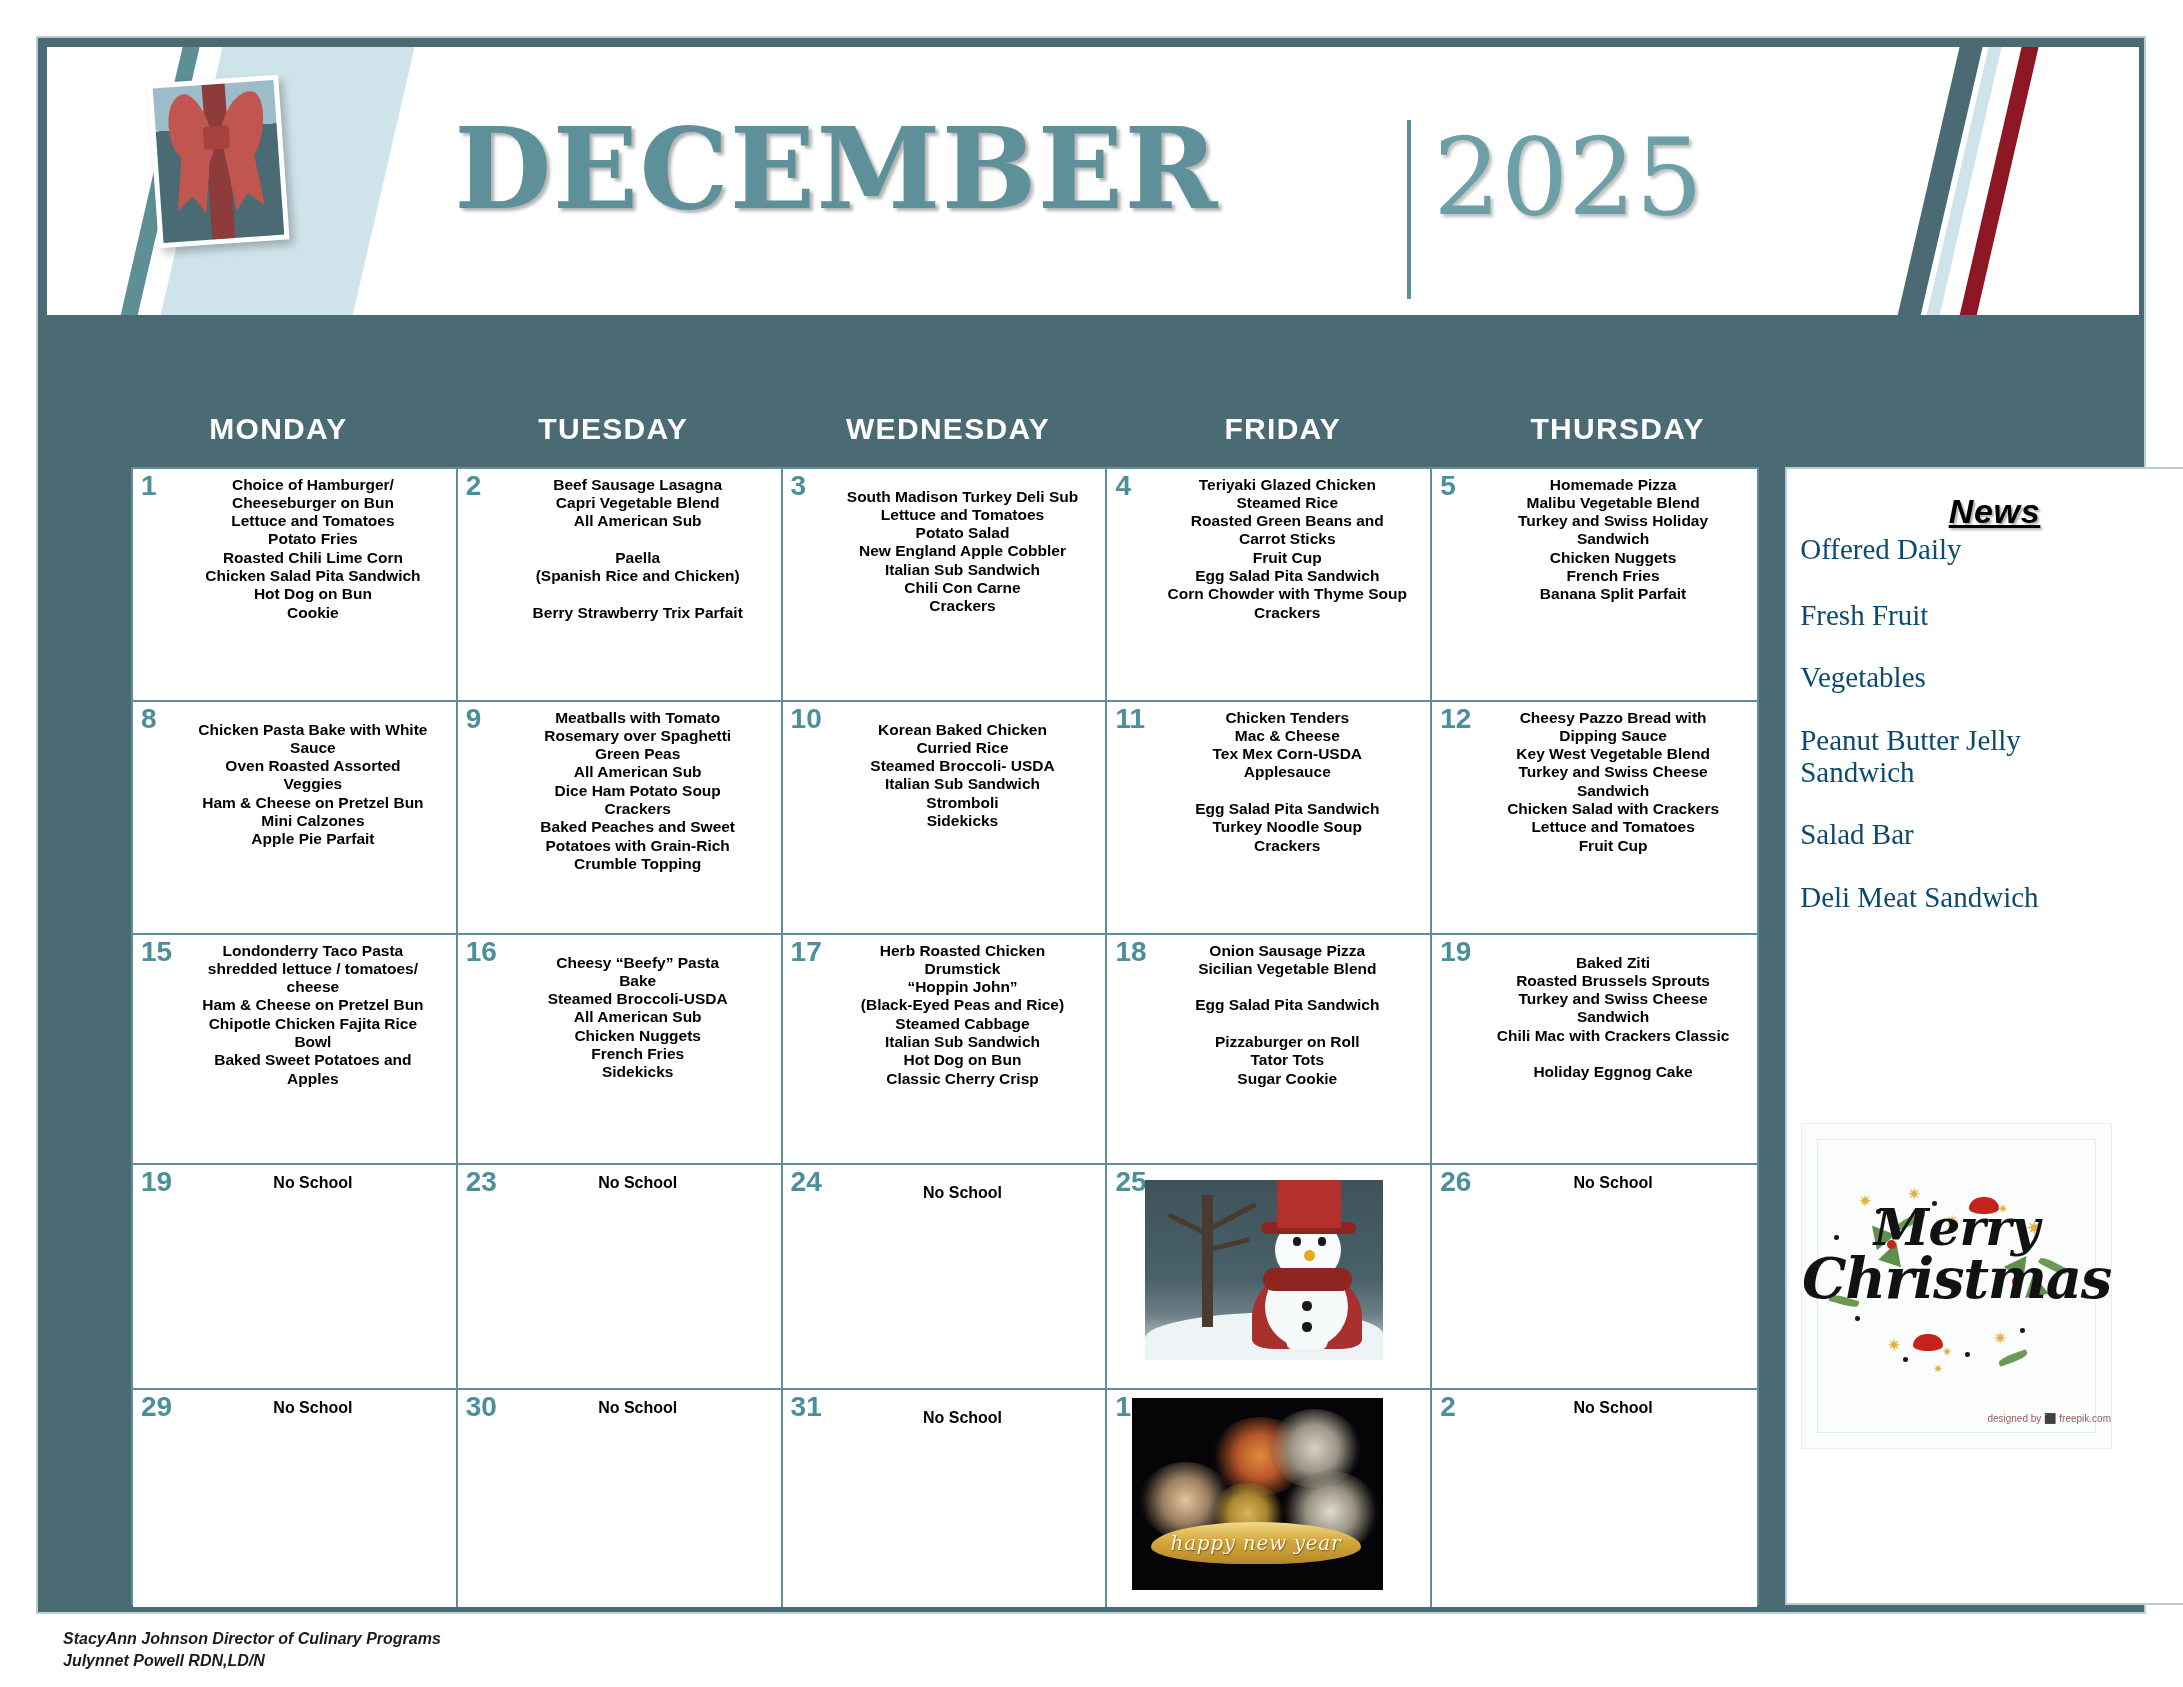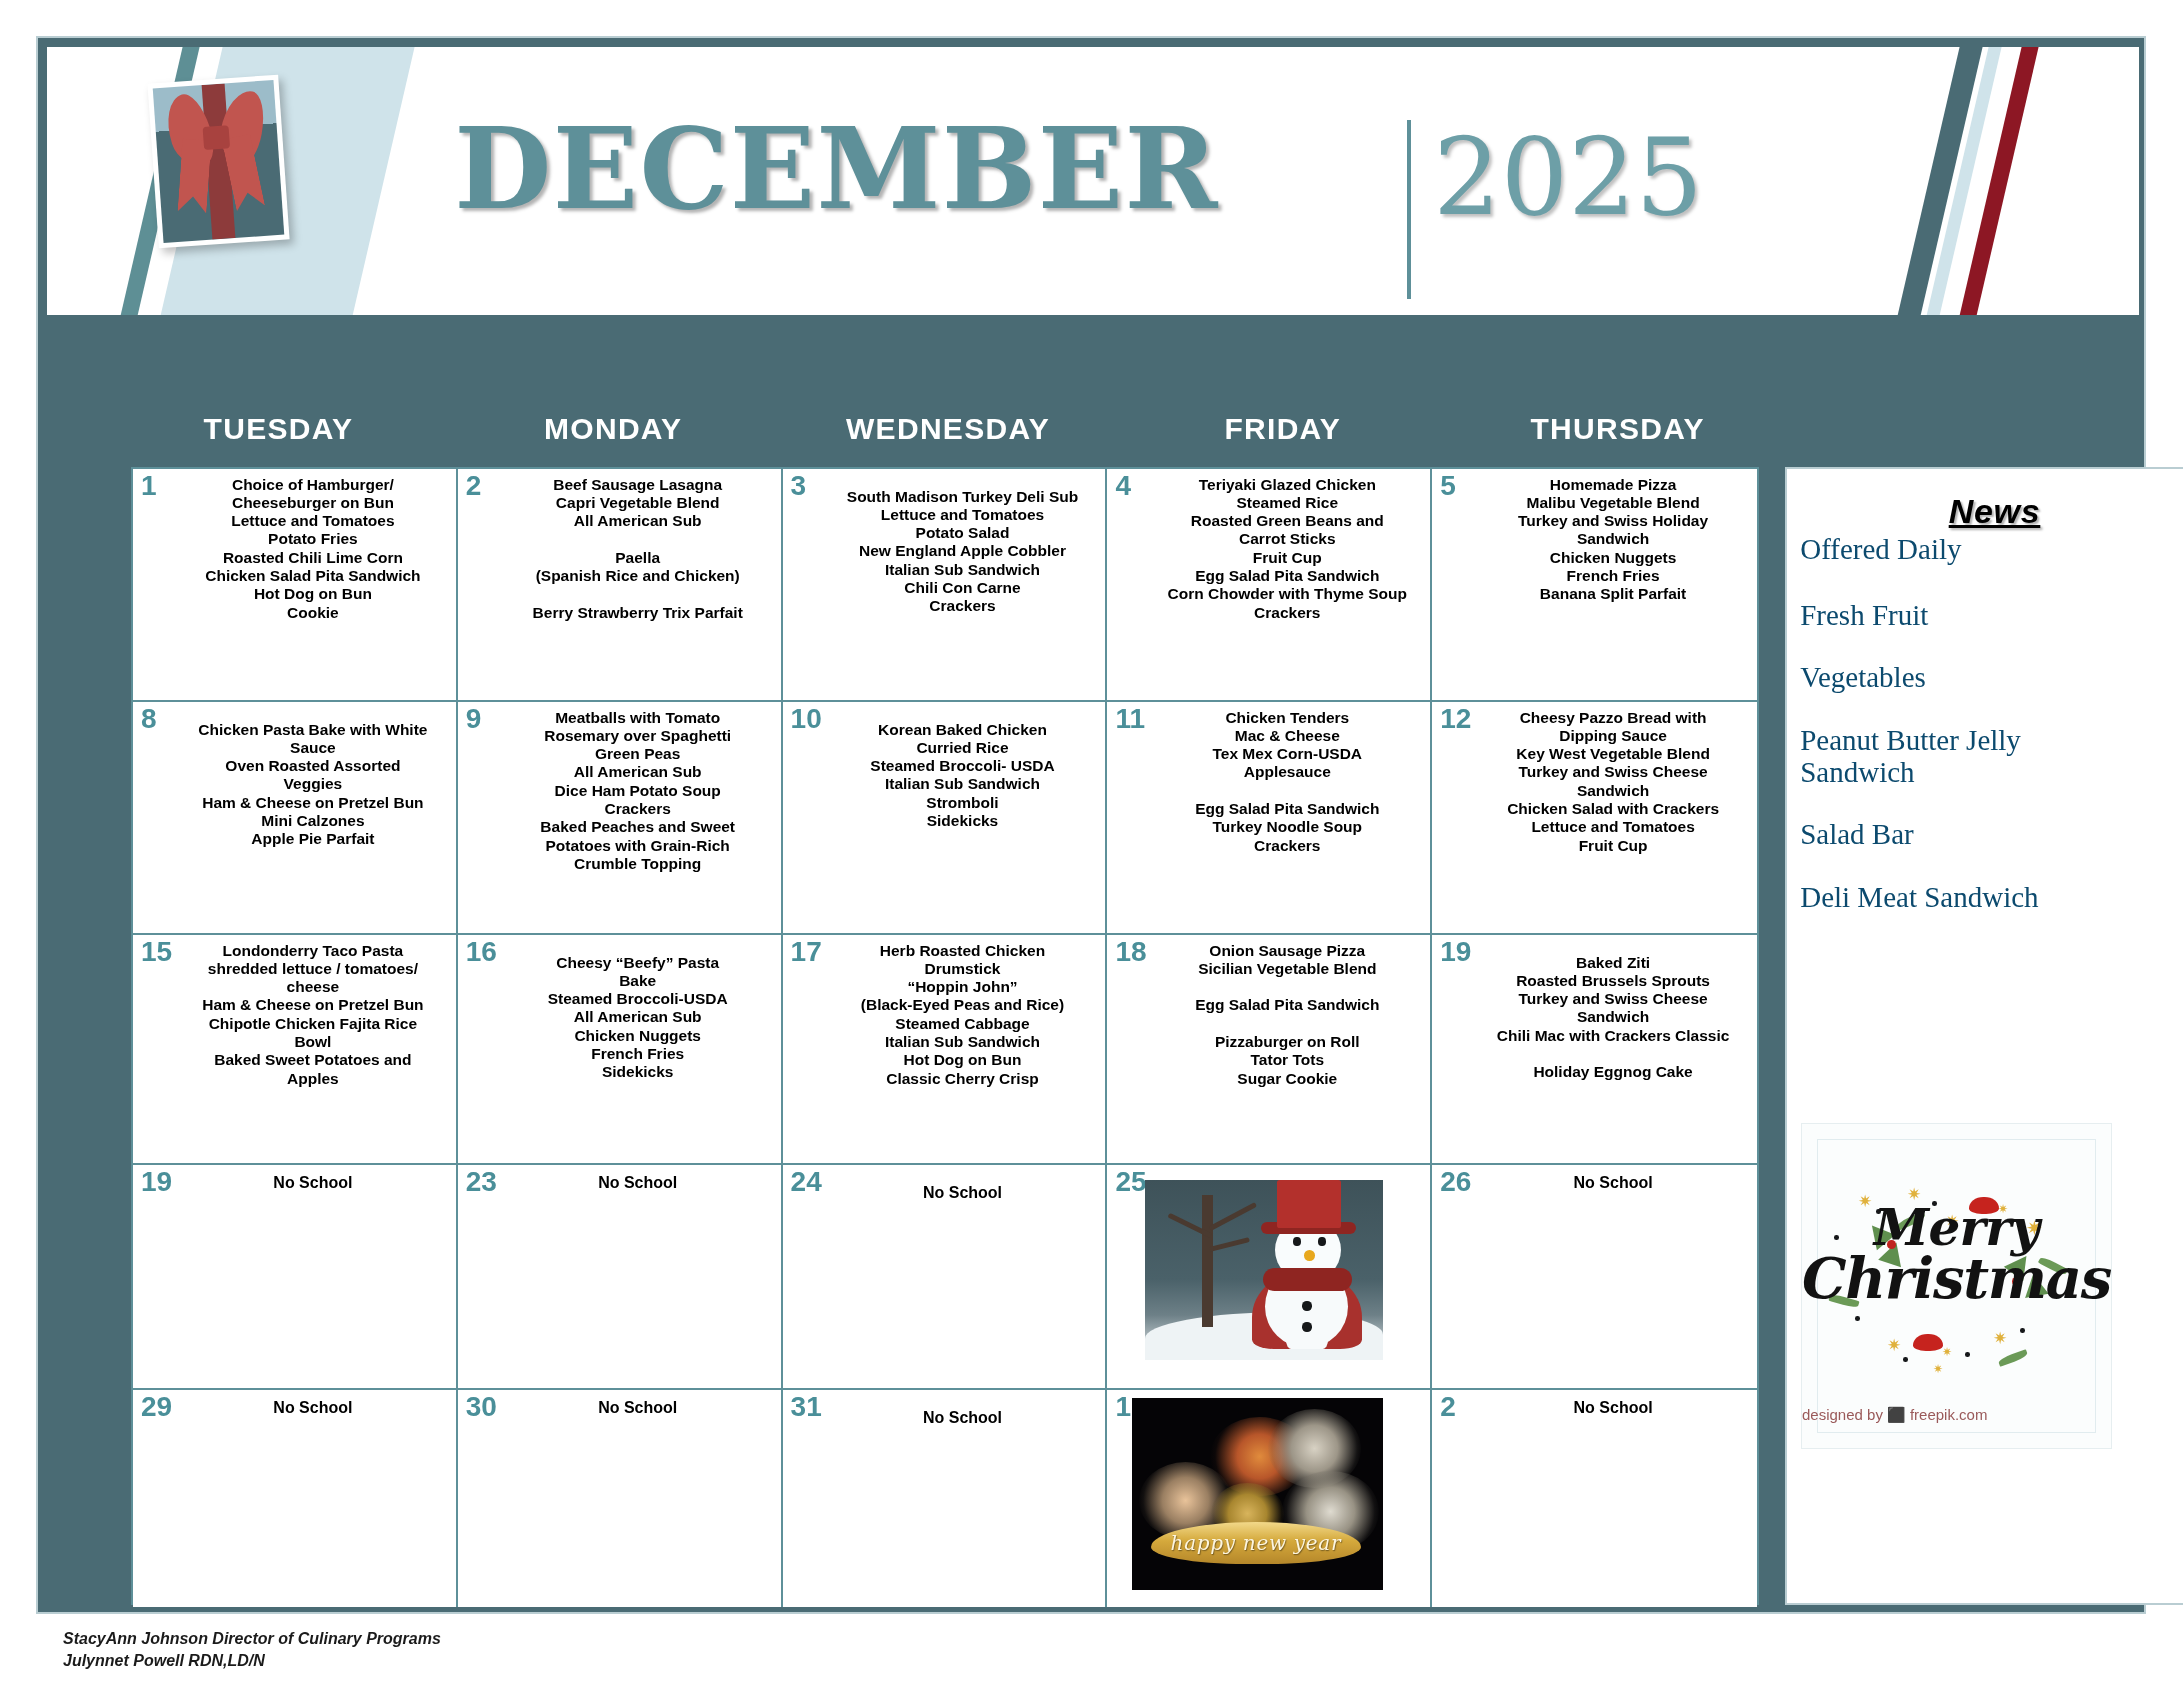--- a/index.html
+++ b/index.html
@@ -385,22 +385,22 @@
   .dot-x { position: absolute; width: 4.6px; height: 4.6px; background: #16181a; border-radius: 50%; }
   .fern {
     position: absolute;
     width: 30px; height: 8px;
     background: #6b9a57;
     border-radius: 50% 10% 50% 10%;
   }
   .freepik {
     position: absolute;
     left: 0; right: 0; bottom: 24px;
-    text-align: left;
-    font-size: 15px;
+    text-align: right;
+    font-size: 10px;
     color: #9a5a5a;
     font-family: "Liberation Sans", sans-serif;
   }
 
   
   .footer {
     position: absolute;
     left: 63px; top: 1628px;
     font-size: 16px;
     font-style: italic;
@@ -437,22 +437,22 @@
         </div>
       </div>
 
       <div class="month-title">DECEMBER</div>
       <div class="year-divider"></div>
       <div class="year-title">2025</div>
       <div class="sub-title">Lunch Florida School for the Deaf &amp; the Blind</div>
     </div>
 
     <div class="weekdays">
+      <div class="weekday">MONDAY</div>
       <div class="weekday">TUESDAY</div>
-      <div class="weekday">MONDAY</div>
       <div class="weekday">WEDNESDAY</div>
       <div class="weekday">FRIDAY</div>
       <div class="weekday">THURSDAY</div>
     </div>
 
     <div class="calendar">
 
       <div class="cell">
           <div class="daynum">1</div>
           <div class="menu">Choice of Hamburger/

